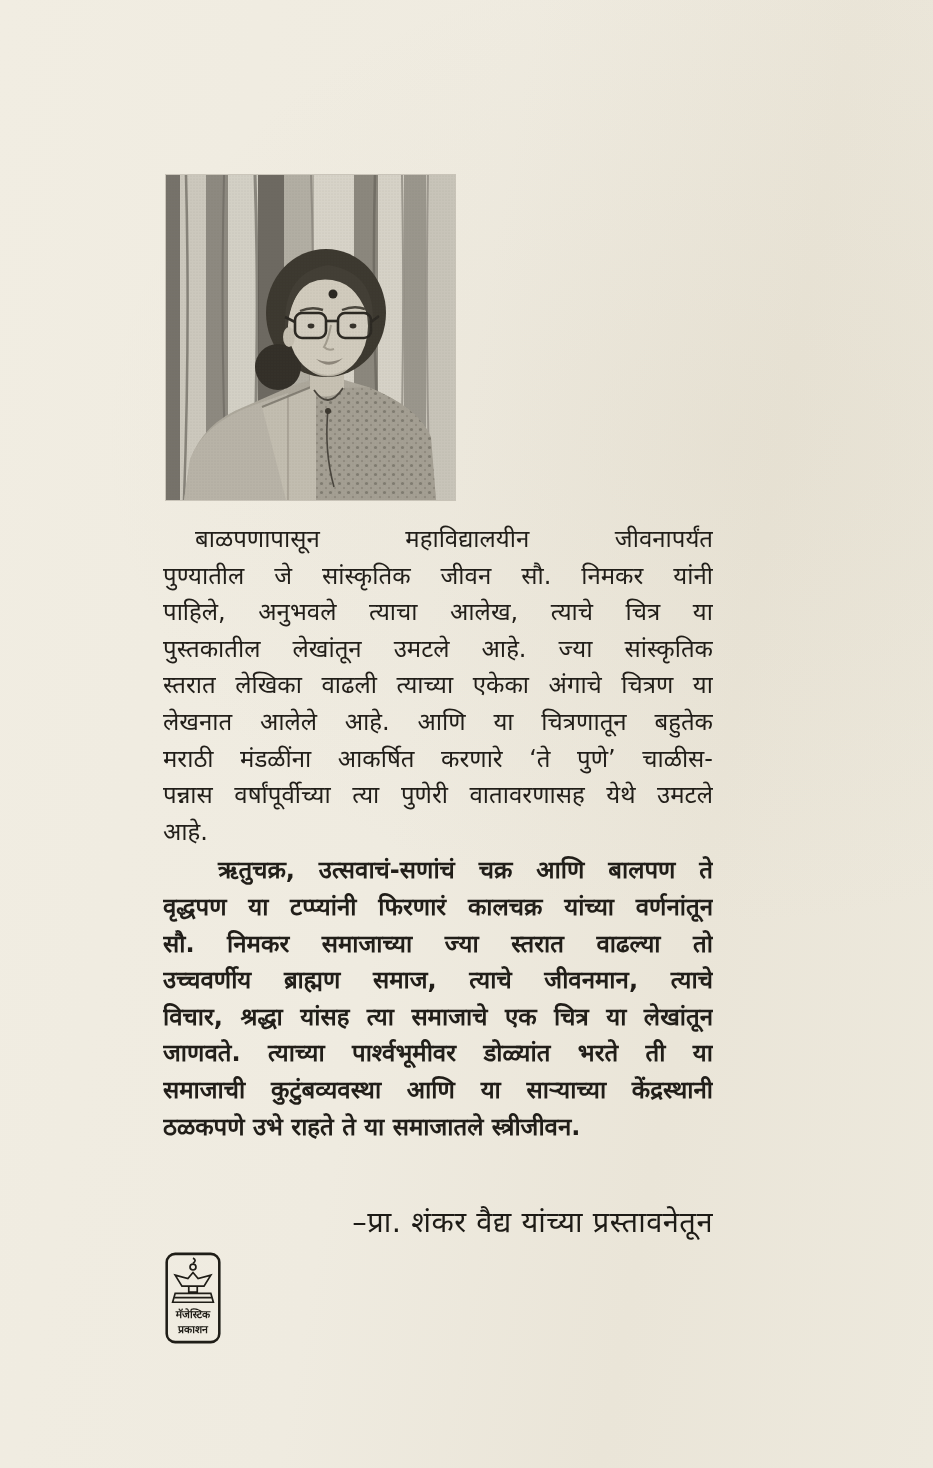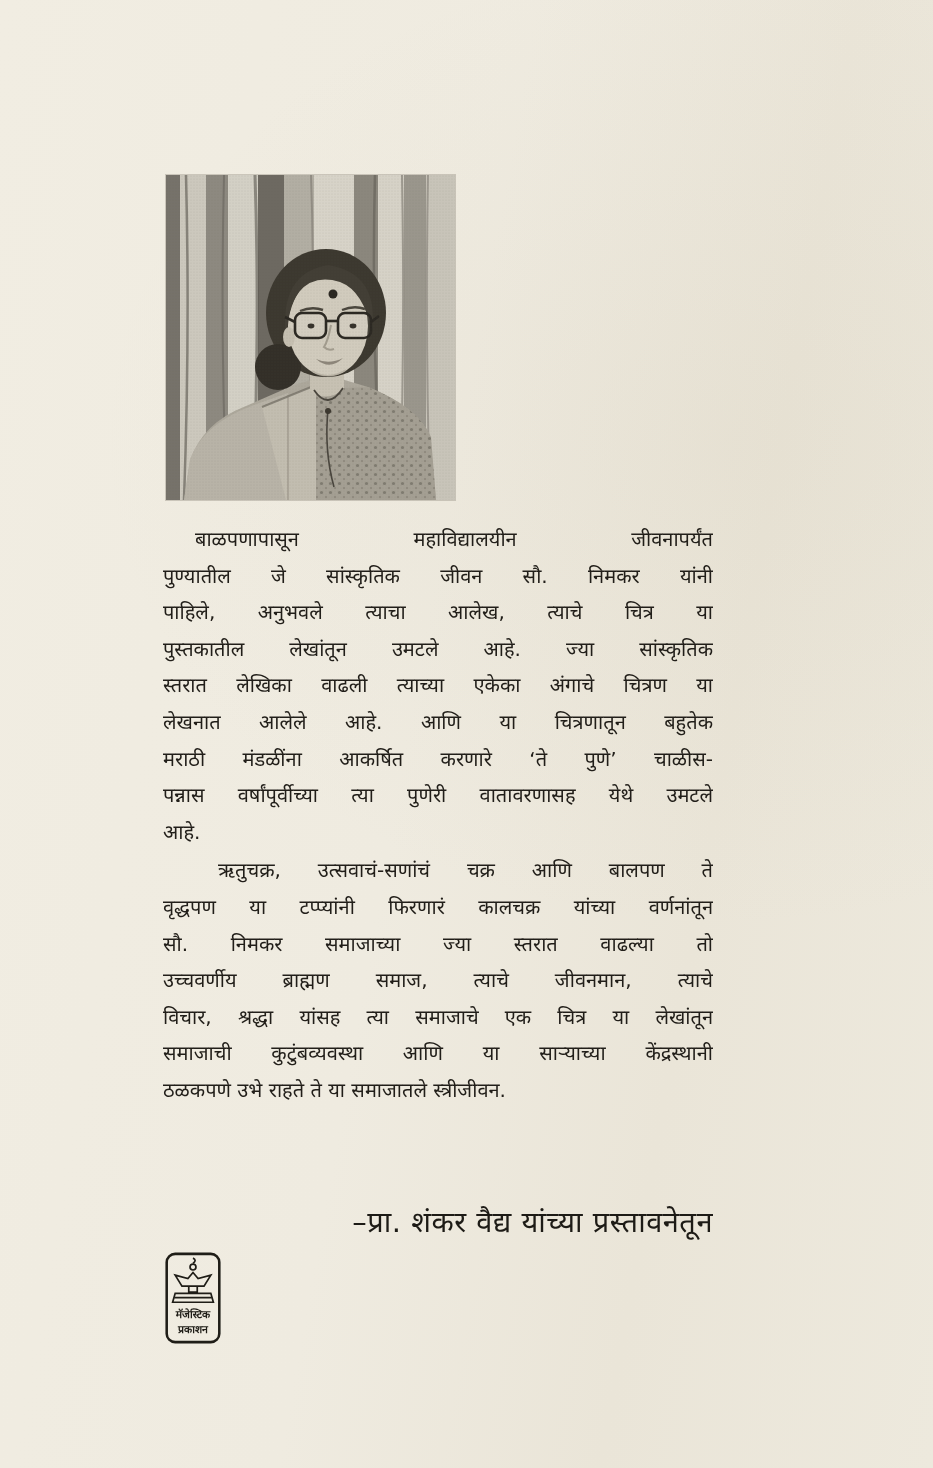--- a/index.html
+++ b/index.html
@@ -18,24 +18,24 @@
   
   .photo{
     position:absolute;left:166px;top:175px;width:289px;height:325px;
     box-shadow:0 0 0 1px rgba(90,85,70,0.25);
     overflow:hidden;
   }
   .photo svg{display:block;width:100%;height:100%;}
   
   .text-block{
     position:absolute;left:163px;top:521px;width:550px;
-    font-size:20px;color:#211e19;
+    font-size:24px;color:#211e19;
   }
   .para{line-height:36.6px;}
-  .para + .para{margin-top:2px;}
+  .para + .para{margin-top:2px;font-weight:bold;}
   .line{
     text-align:justify;text-align-last:justify;
     height:36.6px;overflow:hidden;white-space:normal;
   }
   .line.last{text-align-last:left;}
   .para-1 .line.first{text-indent:32px;}
   .para-2 .line.first{text-indent:55px;}
   
   .attribution{
     position:absolute;left:163px;top:1201px;width:550px;
@@ -143,20 +143,21 @@
         <div class="line">मराठी मंडळींना आकर्षित करणारे ‘ते पुणे’ चाळीस-</div>
         <div class="line">पन्नास वर्षांपूर्वीच्या त्या पुणेरी वातावरणासह येथे उमटले</div>
         <div class="line last">आहे.</div>
       </div>
     <div class="para para-2">
         <div class="line first">ऋतुचक्र, उत्सवाचं-सणांचं चक्र आणि बालपण ते</div>
         <div class="line">वृद्धपण या टप्प्यांनी फिरणारं कालचक्र यांच्या वर्णनांतून</div>
         <div class="line">सौ. निमकर समाजाच्या ज्या स्तरात वाढल्या तो</div>
         <div class="line">उच्चवर्णीय ब्राह्मण समाज, त्याचे जीवनमान, त्याचे</div>
         <div class="line">विचार, श्रद्धा यांसह त्या समाजाचे एक चित्र या लेखांतून</div>
+        <div class="line">जाणवते. त्याच्या पार्श्वभूमीवर डोळ्यांत भरते ती या</div>
         <div class="line">समाजाची कुटुंबव्यवस्था आणि या साऱ्याच्या केंद्रस्थानी</div>
         <div class="line last">ठळकपणे उभे राहते ते या समाजातले स्त्रीजीवन.</div>
       </div>
   </div>
 
   <div class="attribution">–प्रा. शंकर वैद्य यांच्या प्रस्तावनेतून</div>
 
   <div class="logo">
     <svg viewBox="0 0 66 108">
       <rect x="2" y="2" width="62" height="104" rx="10" fill="none" stroke="#1f1d17" stroke-width="3"></rect>

